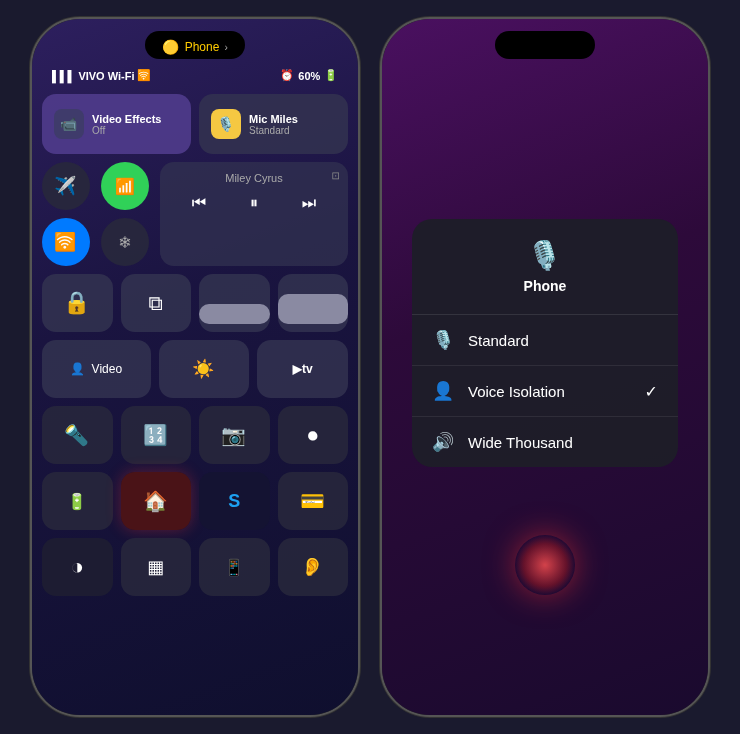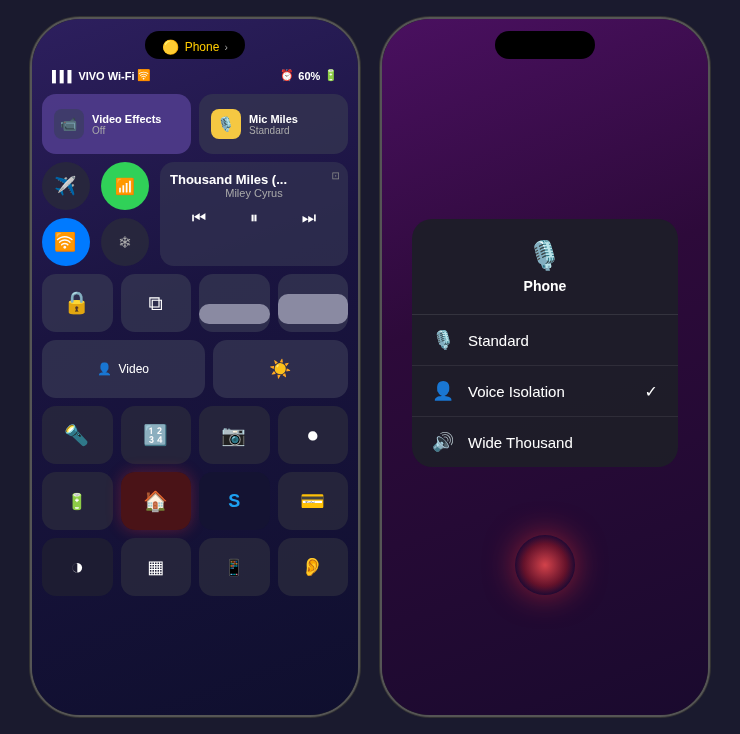--- a/index.html
+++ b/index.html
@@ -419,21 +419,20 @@
       <div class="mid-section">
         <div class="controls-grid">
           <div class="cc-btn dark">✈️</div>
           <div class="cc-btn green" style="font-size:16px;">📶</div>
           <div class="cc-btn blue">🛜</div>
           <div class="cc-btn dark" style="font-size:16px; color:#aaa;">❄</div>
         </div>
 
         <div class="now-playing">
           <div class="np-share">⊡</div>
-          <div class="np-title">Thousand Miles (...</div>
           <div class="np-artist">Miley Cyrus</div>
           <div class="np-controls">
             <span class="np-btn">⏮</span>
             <span class="np-btn">⏸</span>
             <span class="np-btn">⏭</span>
           </div>
         </div>
       </div>
 
       <div class="toggle-row">
@@ -450,20 +449,23 @@
       </div>
 
       <div class="focus-row">
         <div class="focus-btn">
           <span>👤</span>
           <span>Video</span>
         </div>
         <div class="brightness-btn">
           <span>☀️</span>
         </div>
+        <div class="appletv-btn">
+          <span style="font-size:12px; color:white; font-weight:600;">▶tv</span>
+        </div>
       </div>
 
       <div class="icons-row">
         <div class="icon-sq">🔦</div>
         <div class="icon-sq">🔢</div>
         <div class="icon-sq">📷</div>
         <div class="icon-sq">⏺</div>
       </div>
 
       <div class="icons-row">

